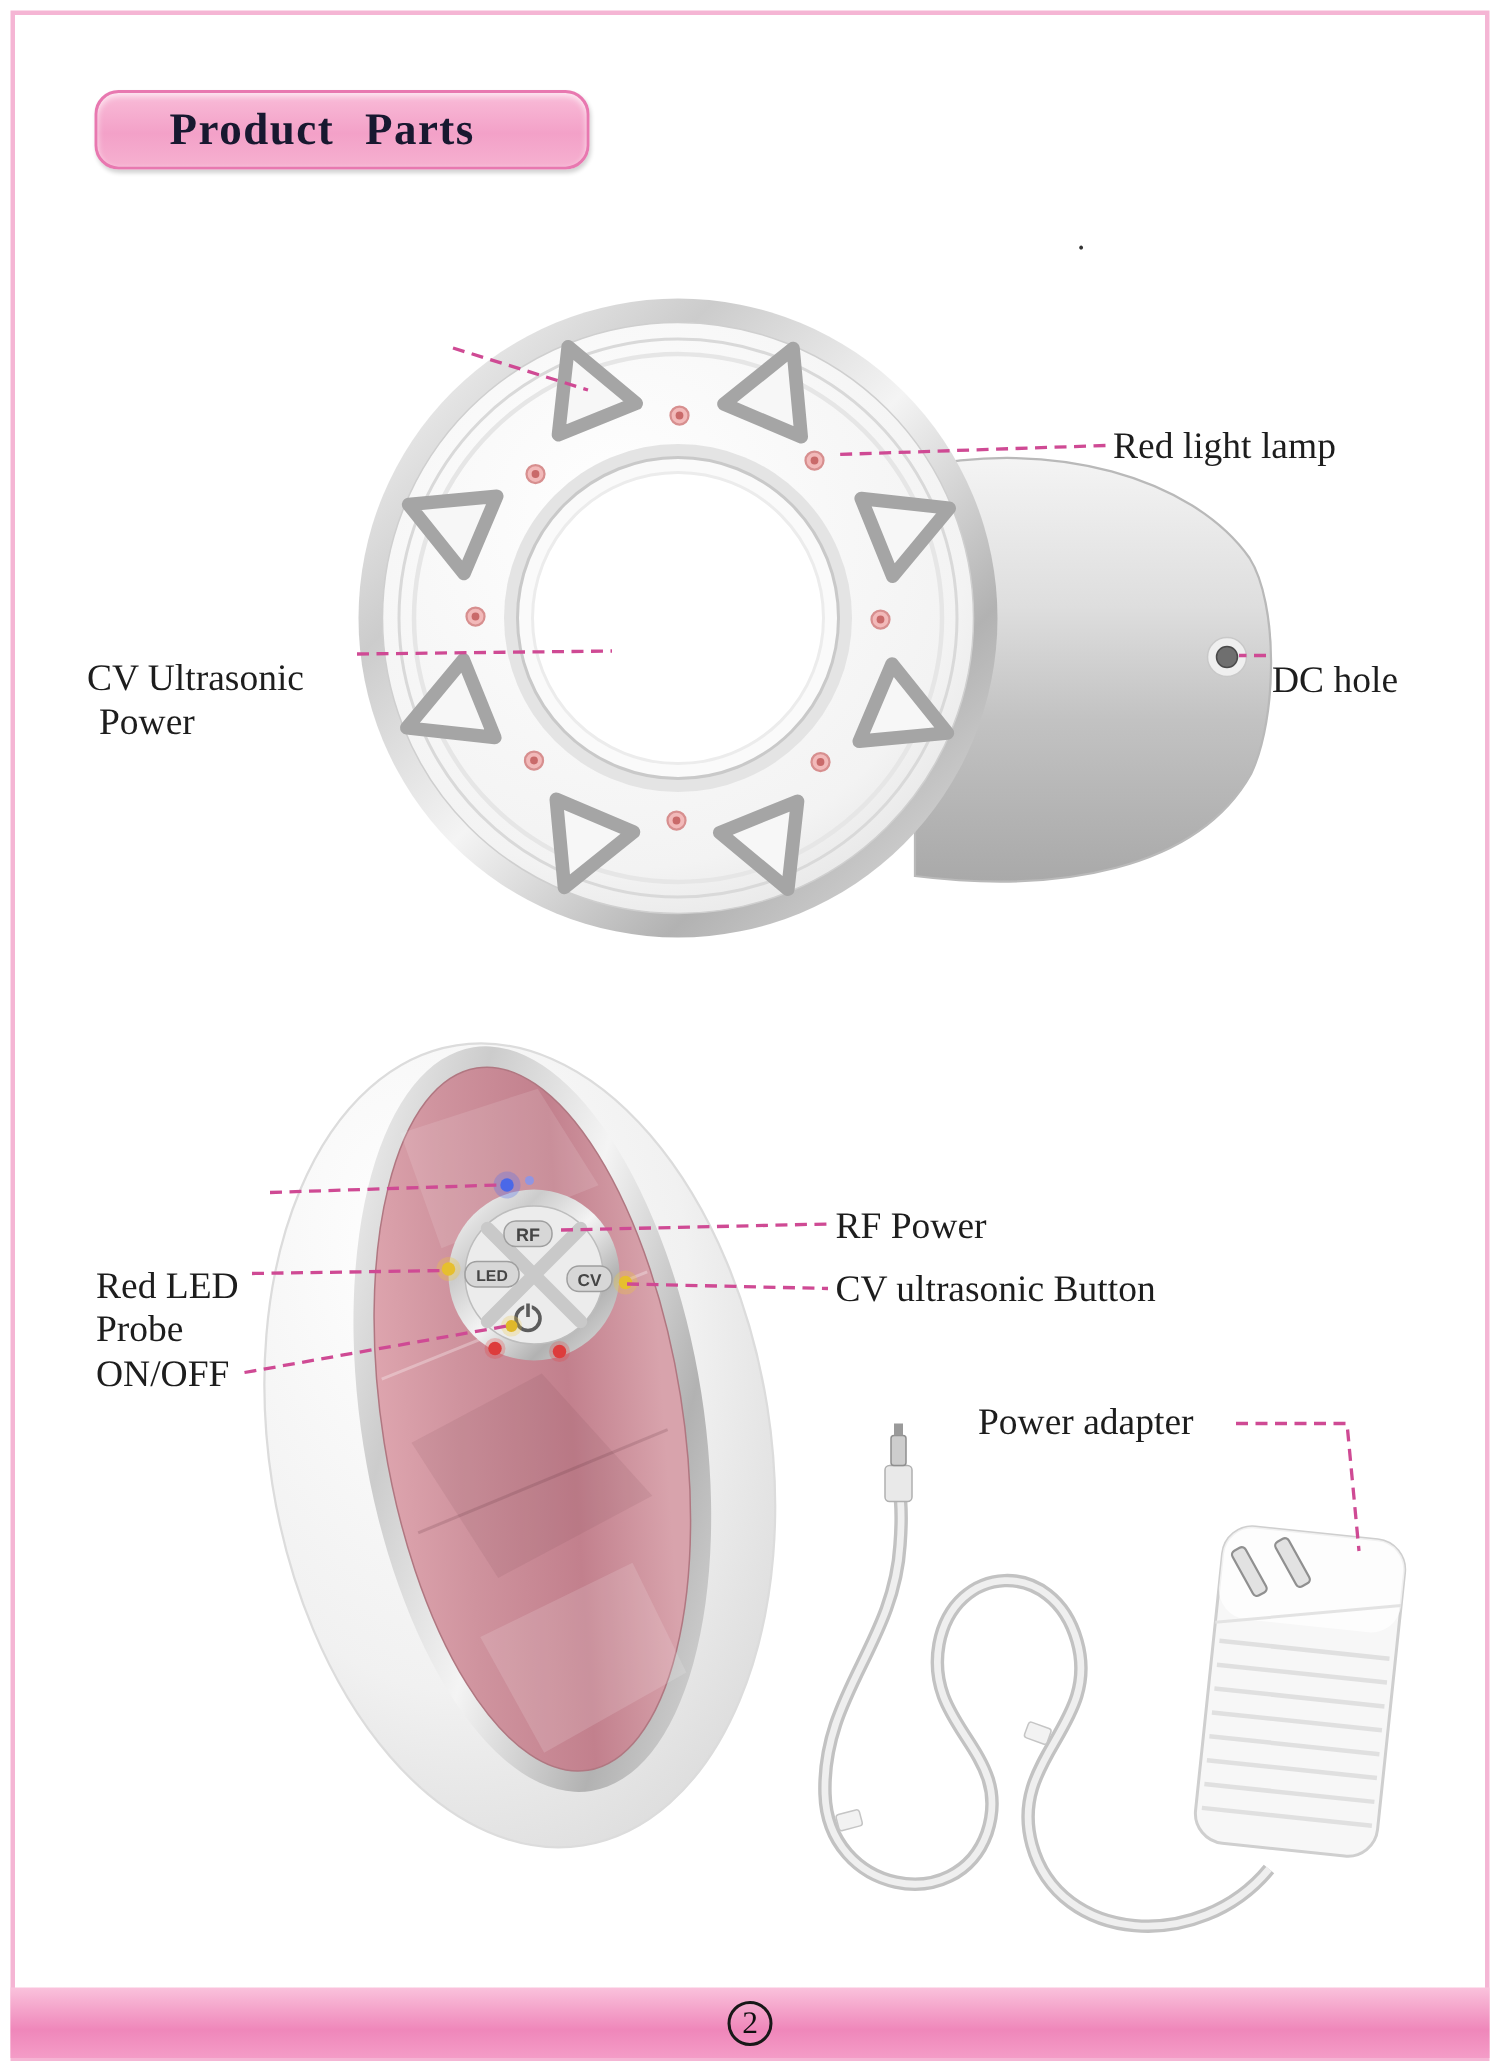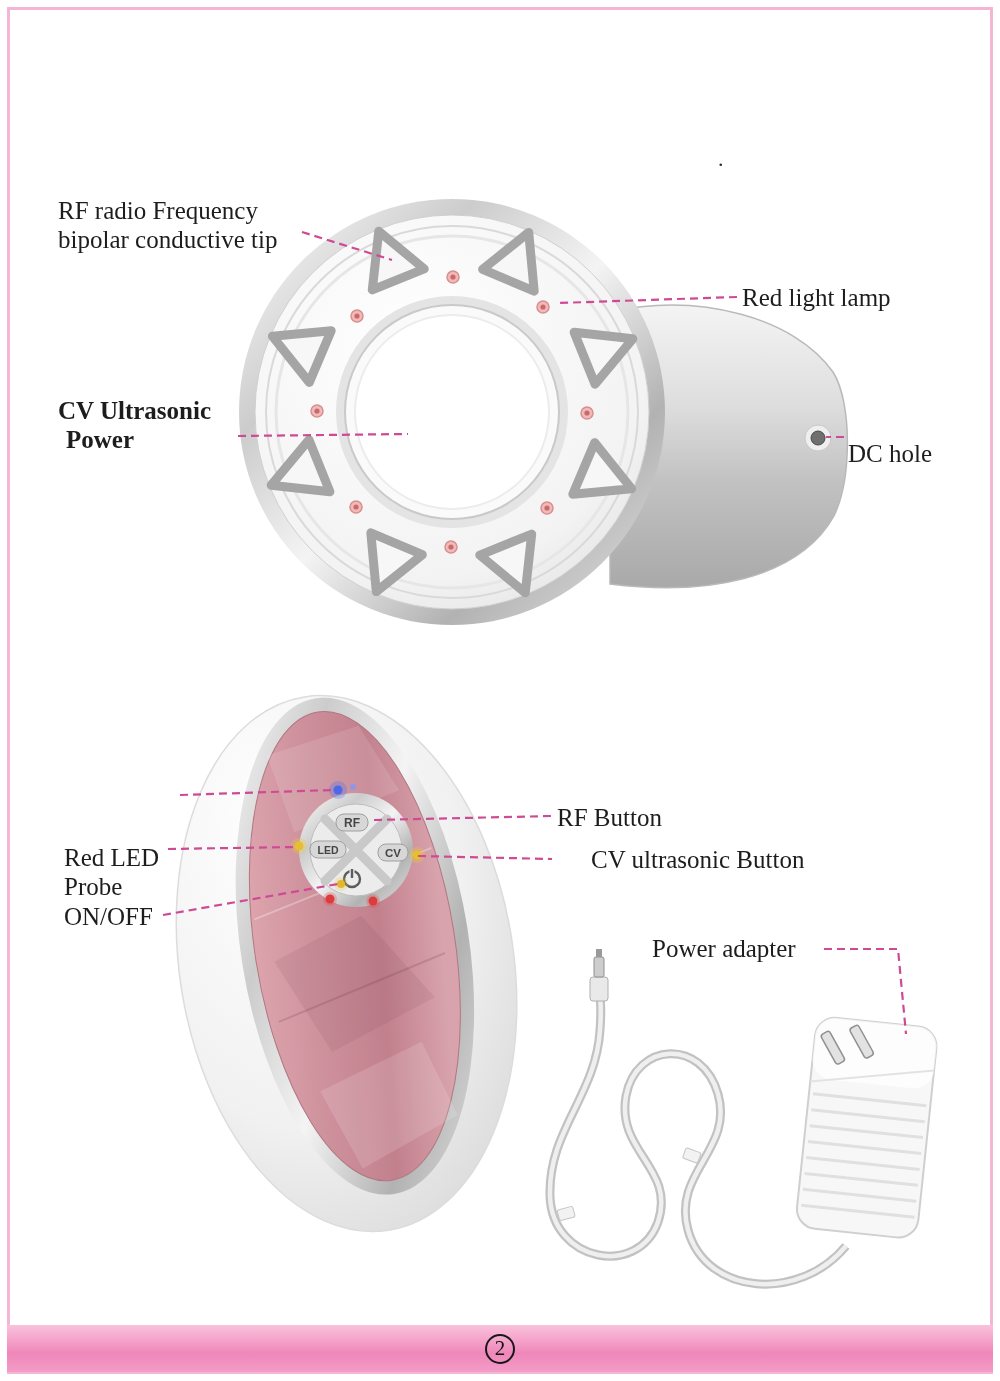--- a/index.html
+++ b/index.html
@@ -190,48 +190,47 @@
       <path class="dash" d="M 168 849 L 296 847"></path>
       <path class="dash" d="M 163 915 L 338 884"></path>
       <path class="dash" d="M 374 820 L 552 816"></path>
       <path class="dash" d="M 418 856 L 552 859"></path>
       <path class="dash" d="M 824 949 L 898 949 L 906 1034"></path>
     </g>
   </svg>
 
   <div class="frame"></div>
 
+  <div class="banner">
+    <span>Product Parts</span>
+  </div>
 
   <div class="stray">.</div>
 
-  <div class="lbl" style="left:58px; top:196px;">
-    <div>RF radio Frequency</div>
-    <div>bipolar conductive tip</div>
-  </div>
 
   <div class="lbl" style="left:742px; top:283px;">Red light lamp</div>
 
-  <div class="lbl" style="left:58px; top:396px;font-weight:bold;">
+  <div class="lbl" style="left:58px; top:438px;">
     <div>CV Ultrasonic</div>
     <div class="indent">Power</div>
   </div>
 
   <div class="lbl" style="left:848px; top:439px;">DC hole</div>
 
 
   <div class="lbl" style="left:64px; top:843px;">
     <div>Red LED</div>
     <div>Probe</div>
   </div>
 
   <div class="lbl" style="left:64px; top:902px;">ON/OFF</div>
 
-  <div class="lbl" style="left:557px; top:803px;">RF Button</div>
-
-  <div class="lbl" style="left:557px; top:845px;margin-left:34px;">CV ultrasonic Button</div>
+  <div class="lbl" style="left:557px; top:803px;">RF Power</div>
+
+  <div class="lbl" style="left:557px; top:845px;">CV ultrasonic Button</div>
 
   <div class="lbl" style="left:652px; top:934px;">Power adapter</div>
 
   <div class="footer">
     <span class="pagenum">2</span>
   </div>
 
 </div>
 
 </body></html>

